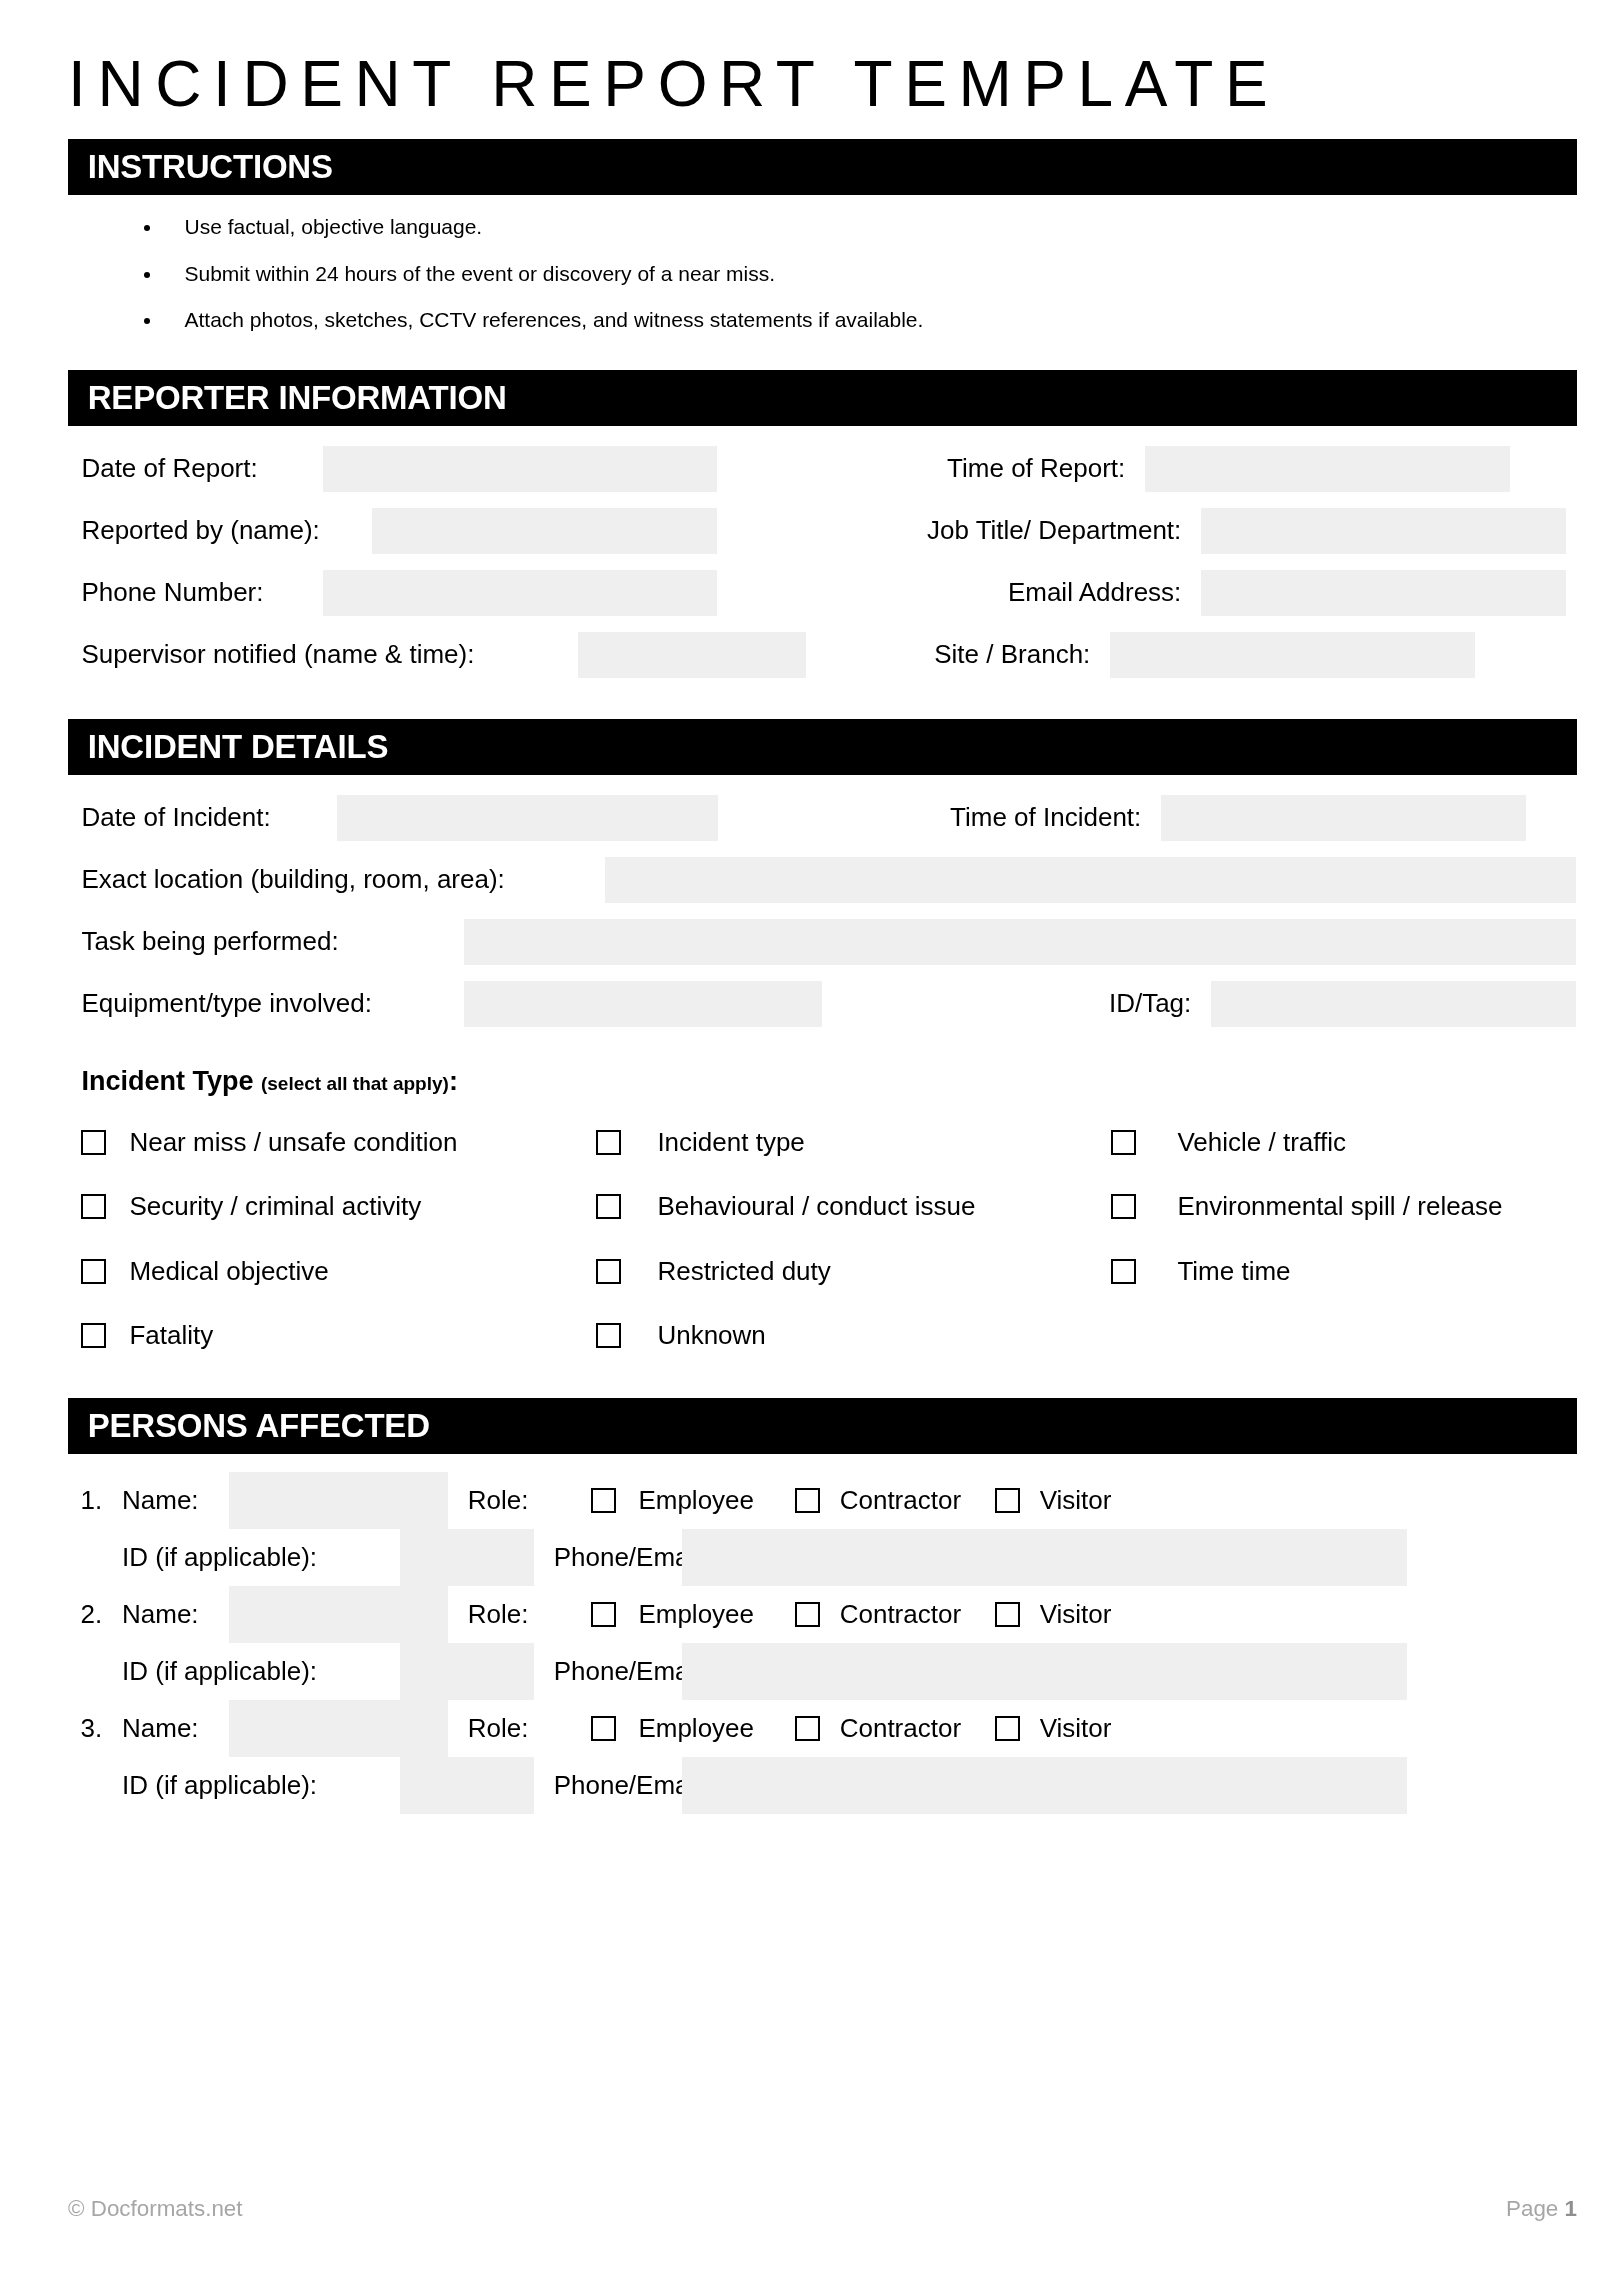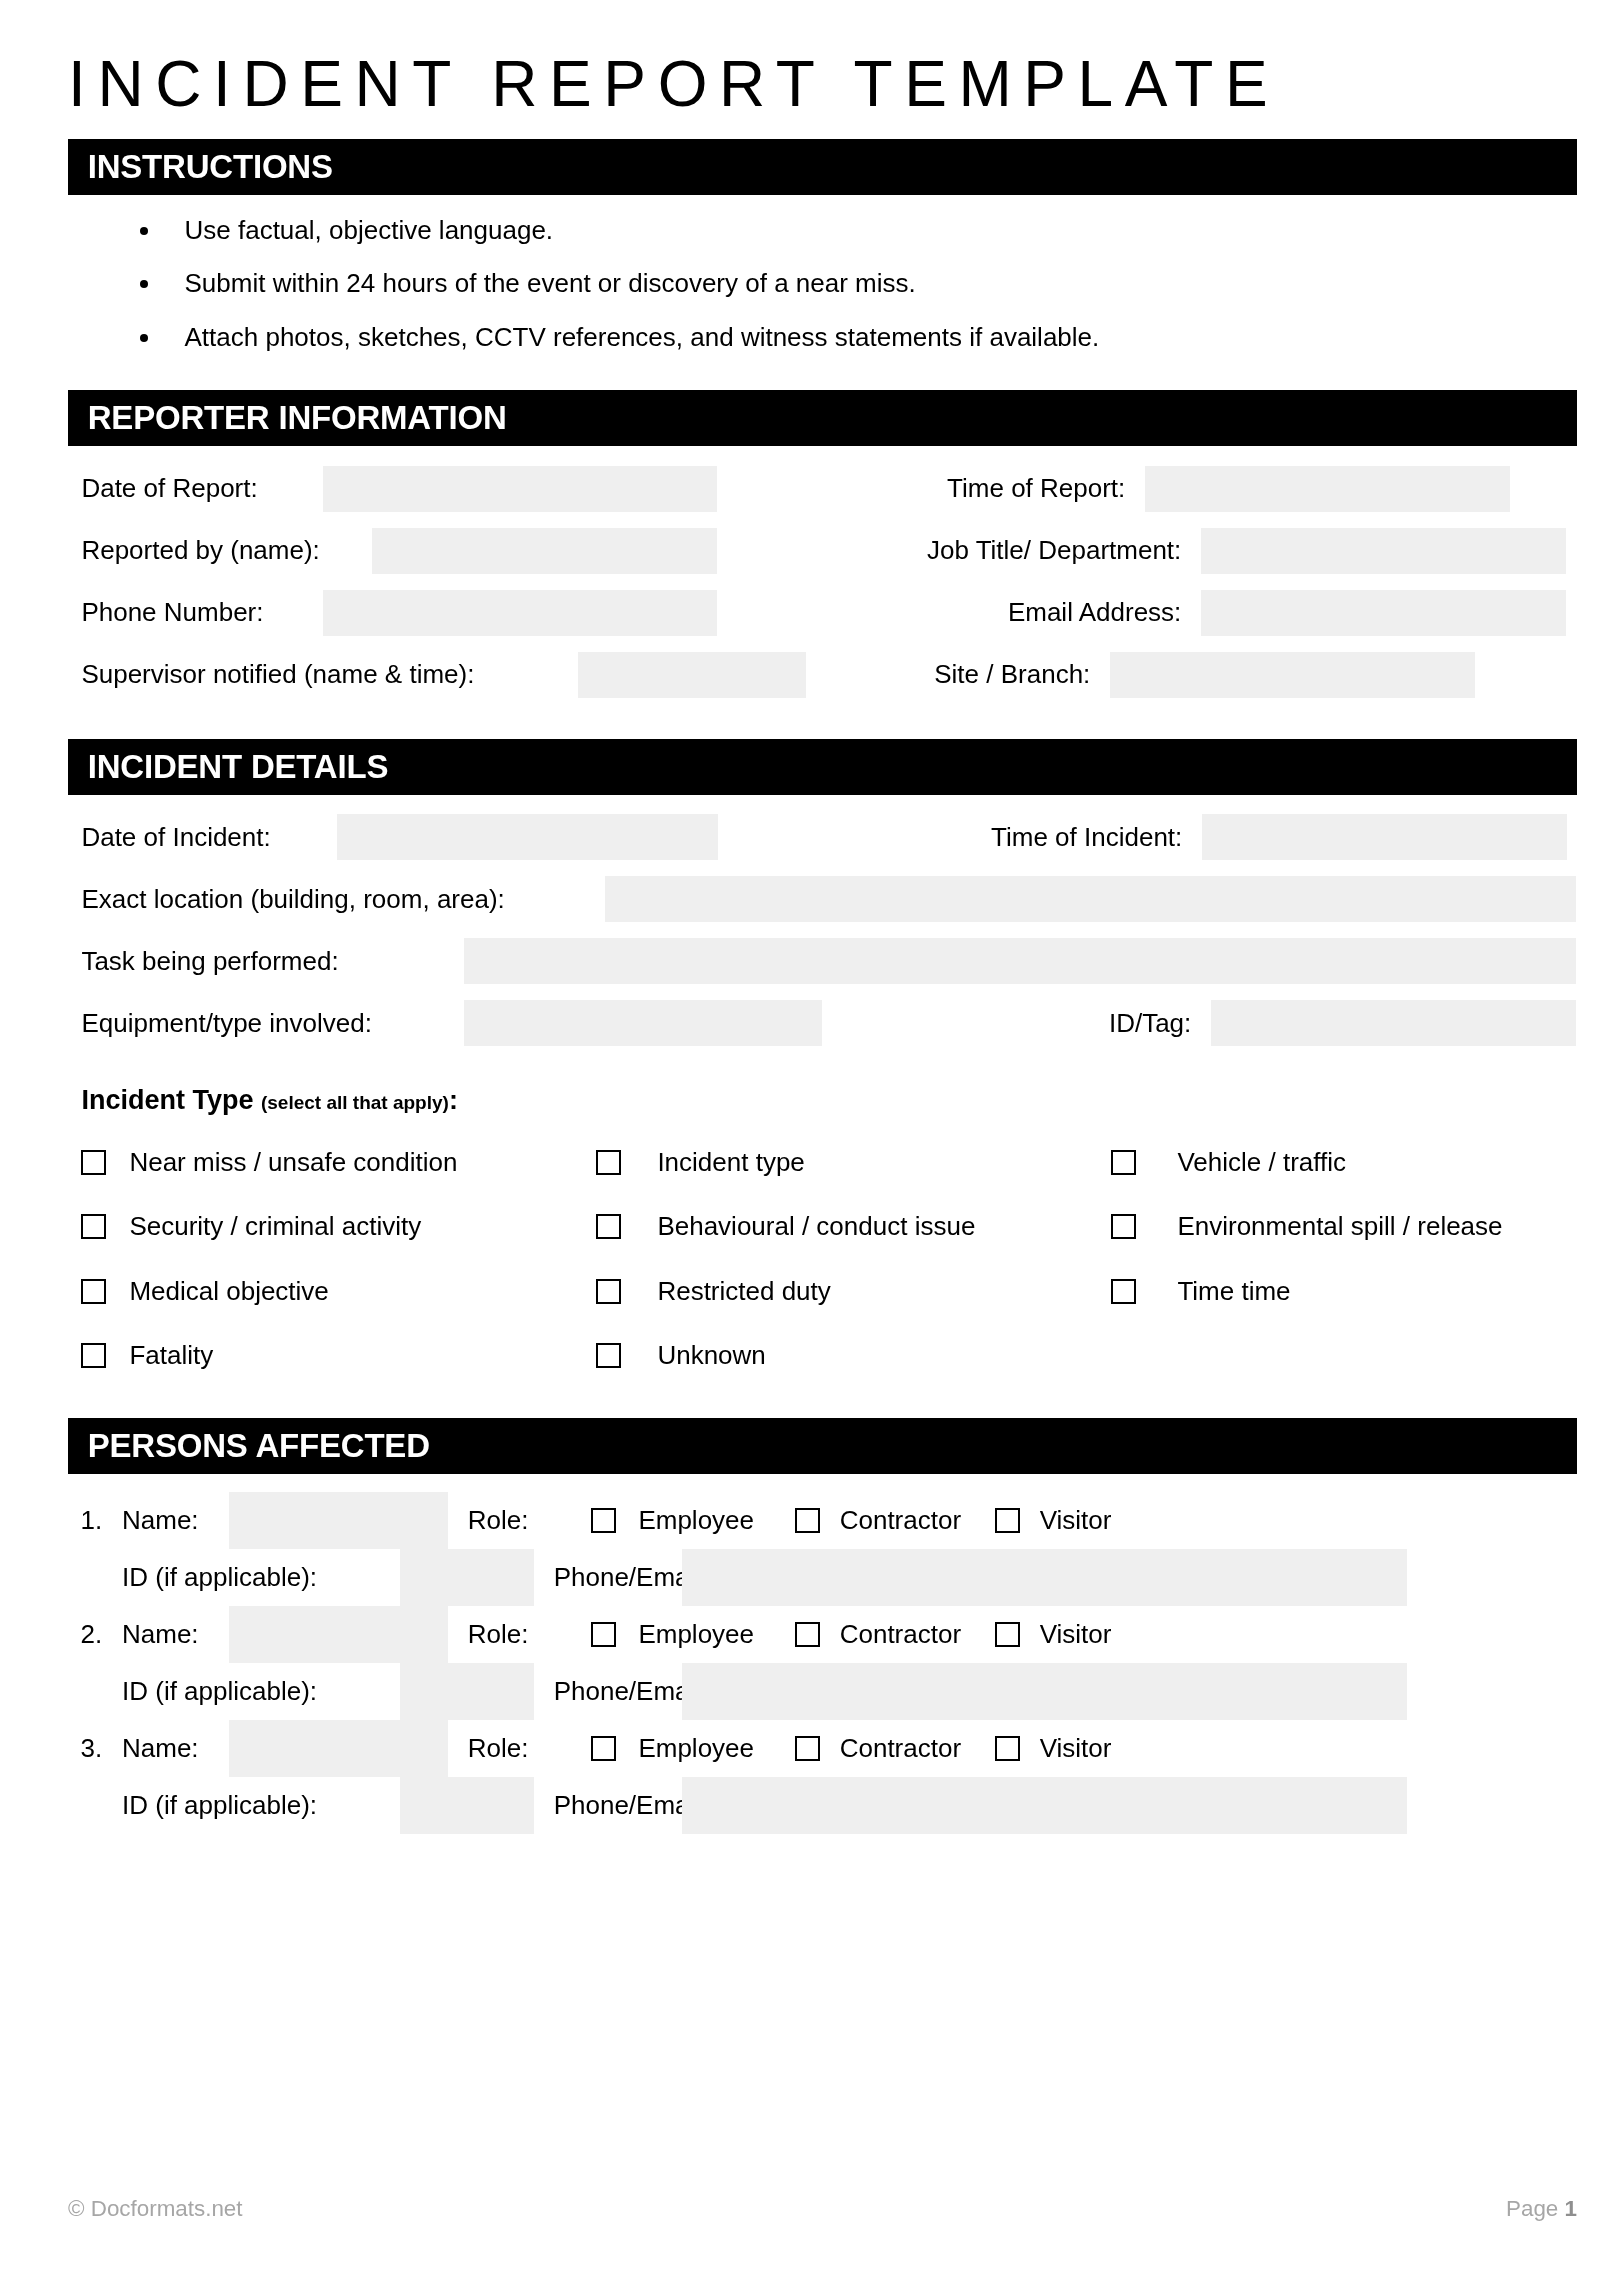--- a/index.html
+++ b/index.html
@@ -51,21 +51,21 @@
     display: flex;
     align-items: center;
   }
 
   
   .instructions {
     margin-top: 18px;
     padding-left: 72px;
   }
   .instructions li {
-    font-size: 26px;
+    font-size: 21px;
     line-height: 1.32;
     margin-bottom: 19px;
     padding-left: 21.5px;
   }
   ul.bullets {
     margin: 0;
     padding: 0 0 0 23px;
     list-style-type: disc;
   }
 
@@ -233,21 +233,21 @@
   <div style="margin-top:41px;">
     <div class="section-bar">
       <span>INCIDENT DETAILS</span>
     </div>
 
     <div style="margin-top:19.7px;">
 
       <div class="frow">
         <div class="lbl left" style="width:269px; padding-left:13.4px;">Date of Incident:</div>
         <div class="blank" style="width:381px;"></div>
-        <div class="lbl" style="width:484px; padding-right:19.7px;">Time of Incident:</div>
+        <div class="lbl" style="width:443px; padding-right:19.7px;">Time of Incident:</div>
         <div class="blank" style="width:365px;"></div>
       </div>
       <div class="gap"></div>
 
       <div class="frow">
         <div class="lbl left" style="width:537px; padding-left:13.4px;">Exact location (building, room, area):</div>
         <div class="blank" style="width:971px;"></div>
       </div>
       <div class="gap"></div>
 

